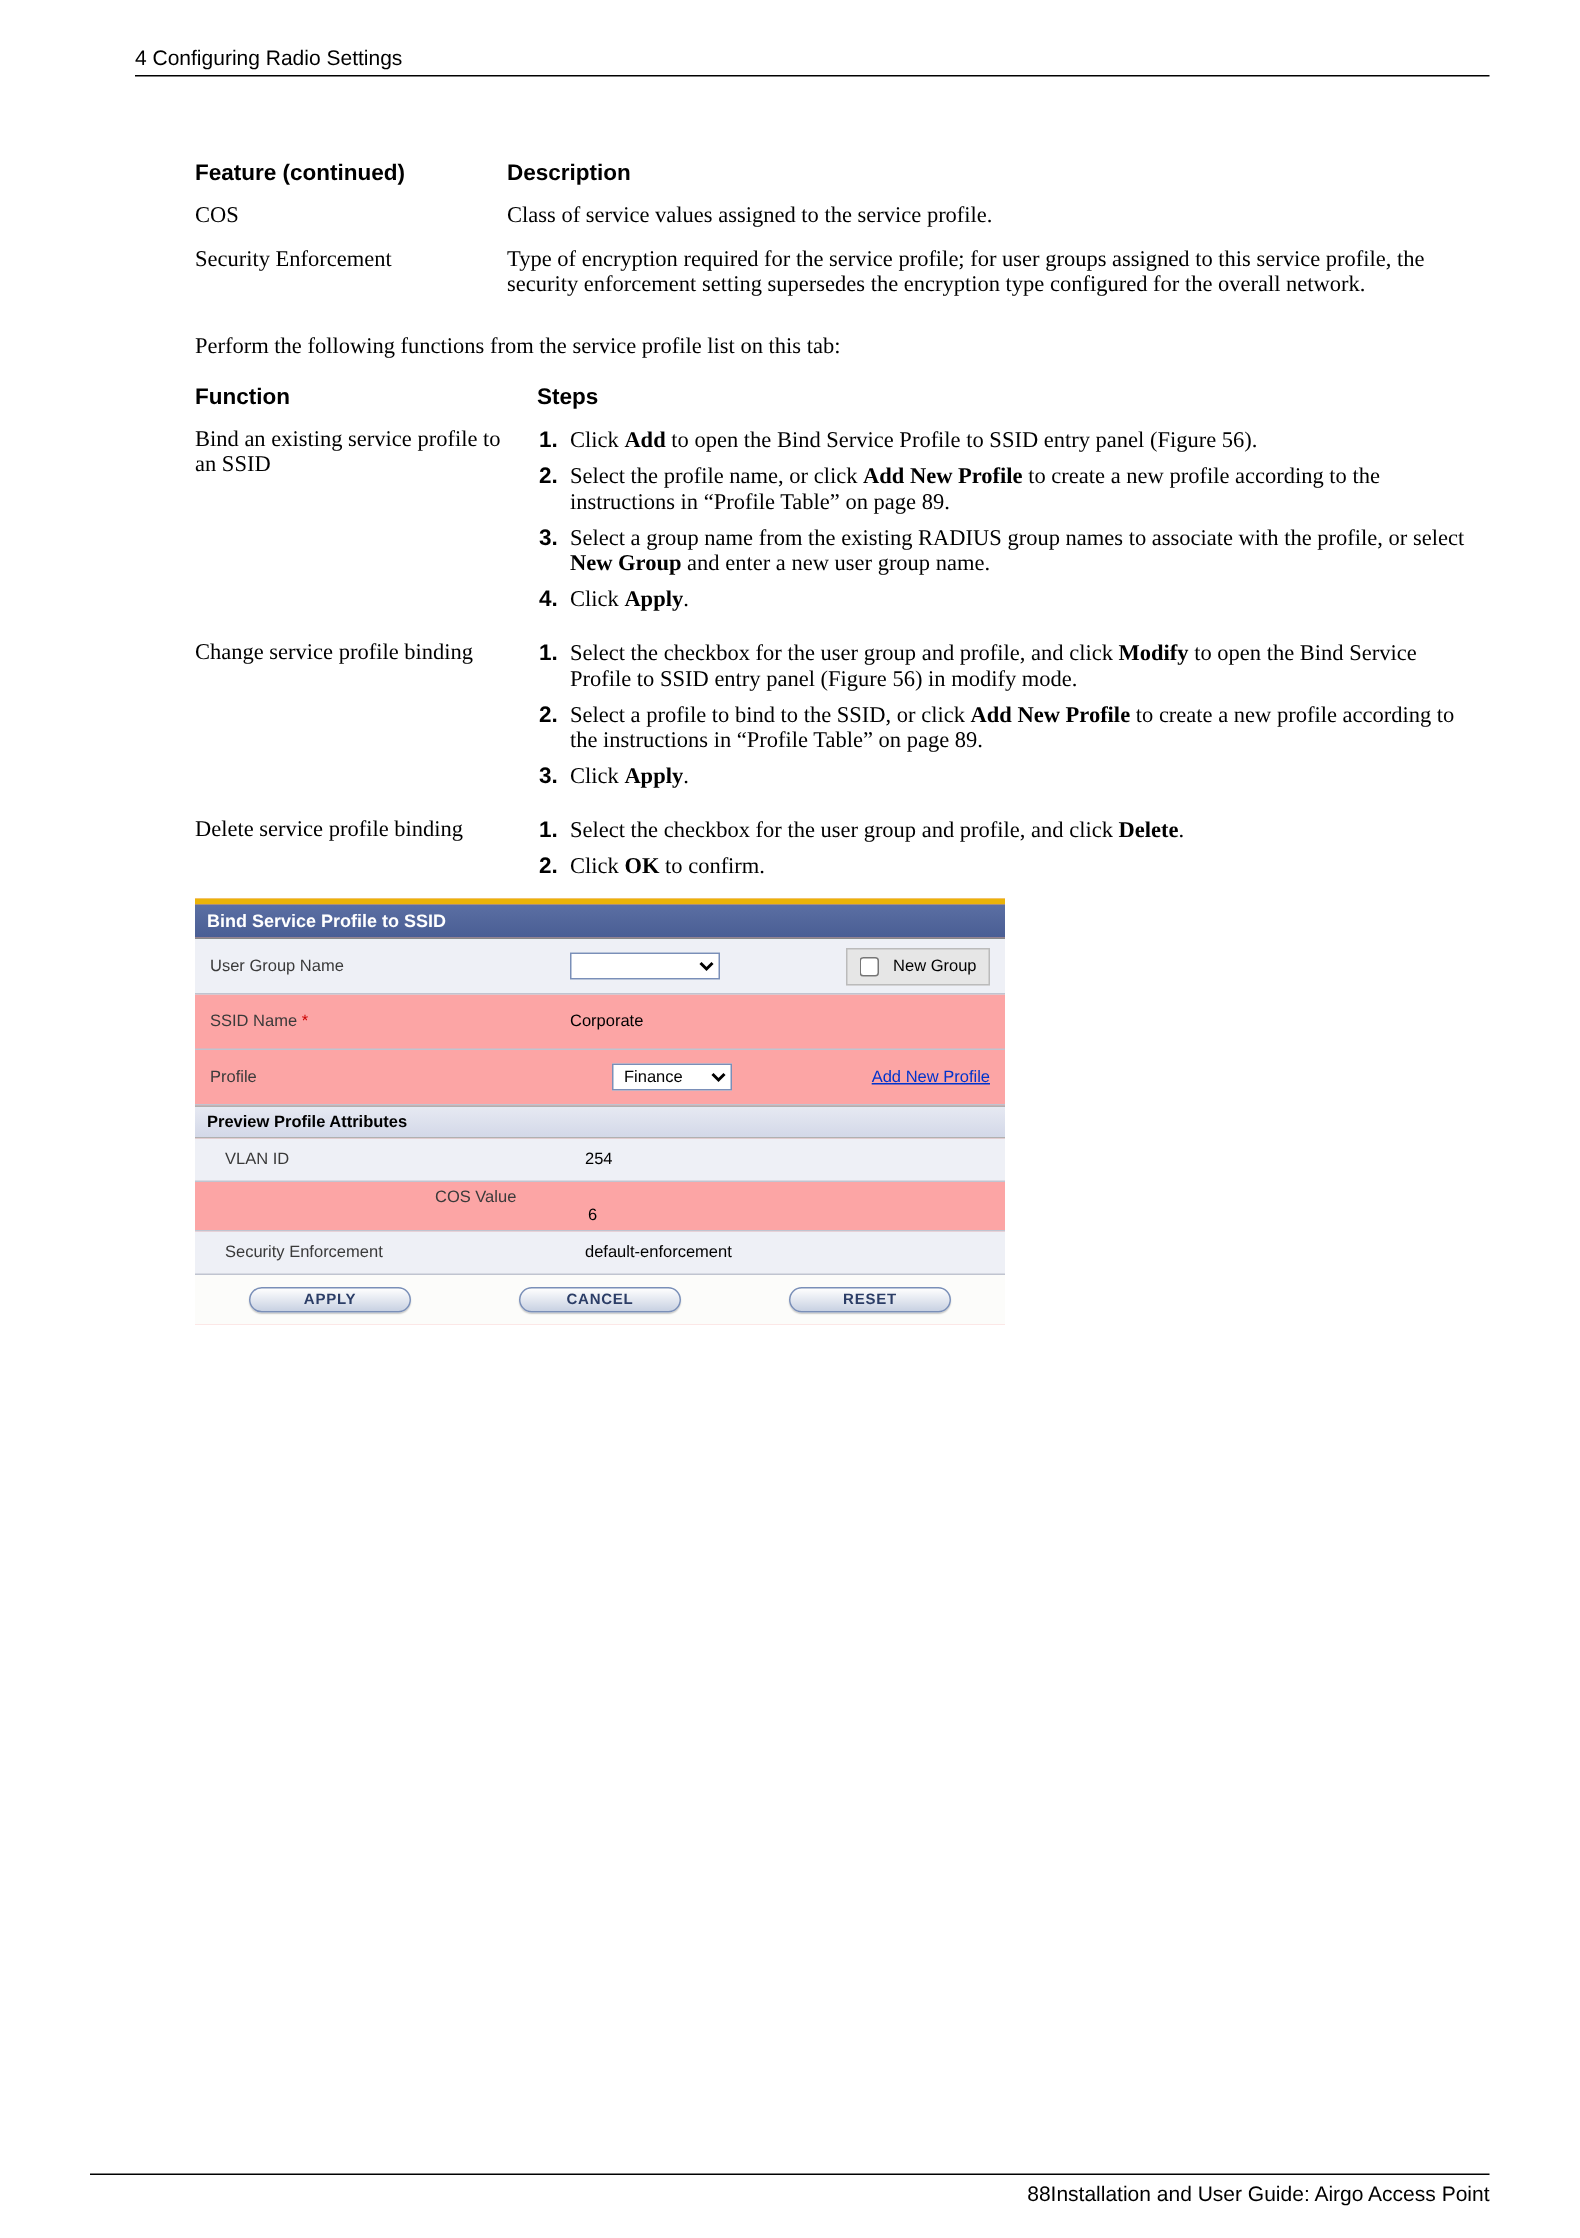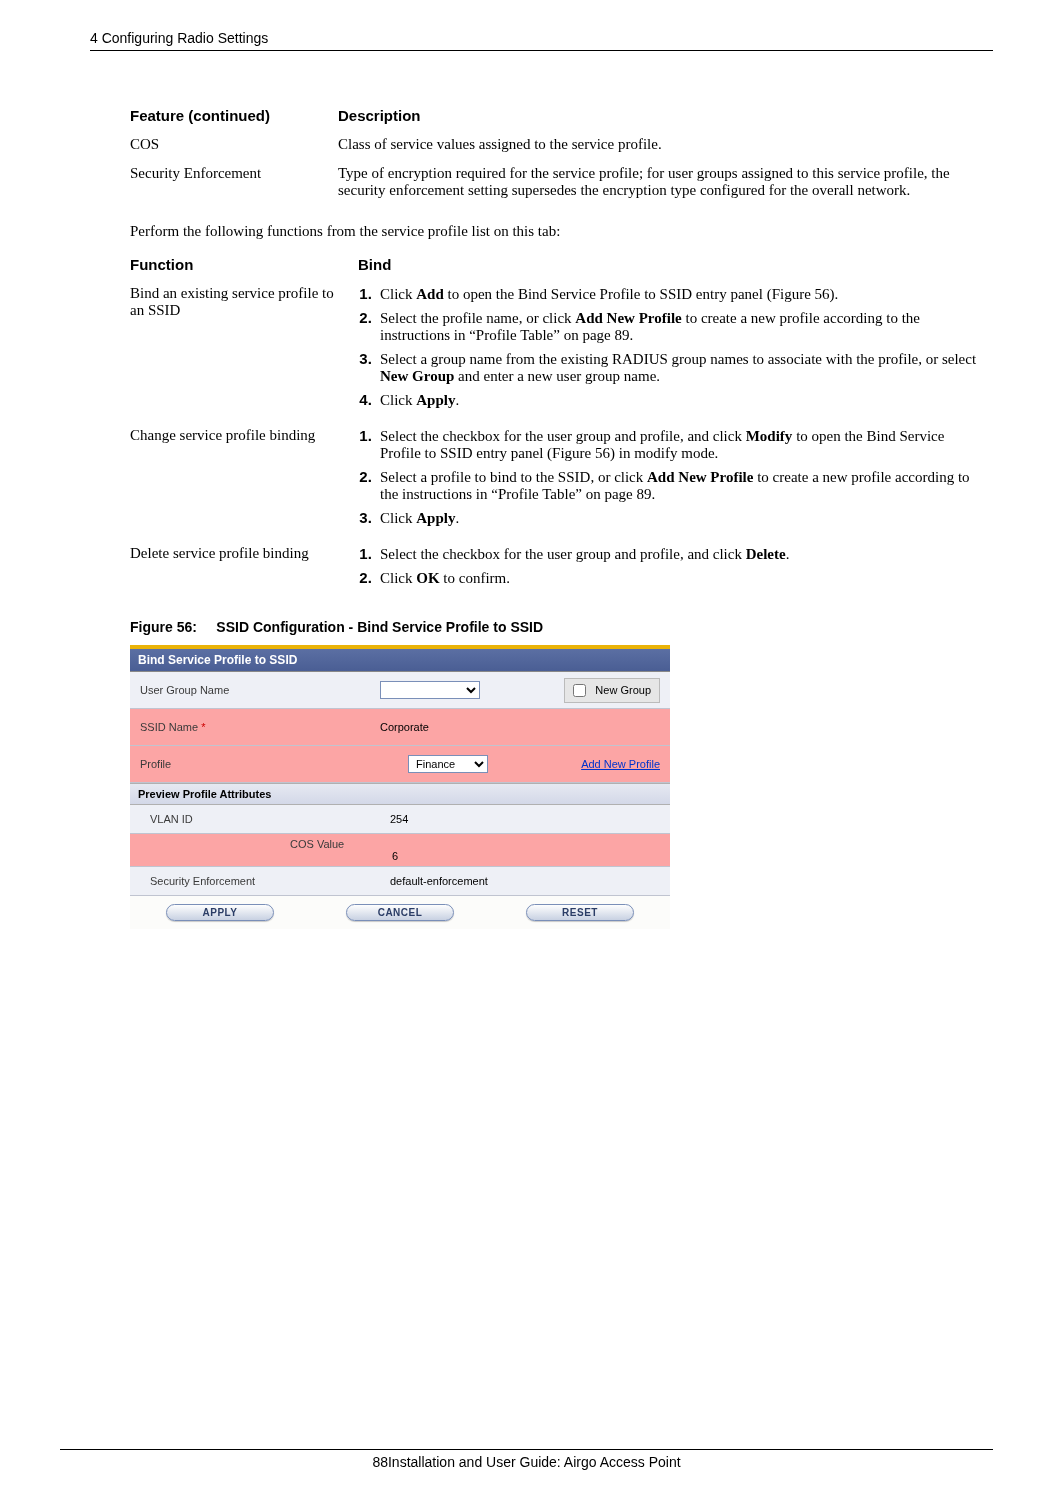--- a/index.html
+++ b/index.html
@@ -149,21 +149,21 @@
     box-shadow: 0 1px 1px rgba(0,0,0,0.2);
     cursor: pointer;
   }
 
   .footer {
     position: absolute;
     left: 60px;
     right: 60px;
     bottom: 22px;
     display: flex;
-    justify-content: center;
+    justify-content: flex-end;
     border-top: 1px solid #000;
     padding-top: 4px;
     font-family: Arial, Helvetica, sans-serif;
     font-size: 14px;
   }
 </style>
 </head>
 <body>
 
 <div class="page">
@@ -191,21 +191,21 @@
         </tr>
       </tbody>
     </table>
 
     <p class="body-paragraph">Perform the following functions from the service profile list on this tab:</p>
 
     <table class="desc-table">
       <thead>
         <tr>
           <th class="col-function">Function</th>
-          <th>Bind</th>
+          <th>Steps</th>
         </tr>
       </thead>
       <tbody>
 
         <tr>
           <td>Bind an existing service profile to an SSID</td>
           <td>
             <ol class="steps">
               <li><span>Click </span><span class="bold">Add</span><span> to open the Bind Service Profile to SSID entry panel (Figure 56).</span></li>
               <li><span>Select the profile name, or click </span><span class="bold">Add New Profile</span><span> to create a new profile according to the instructions in “Profile Table” on page 89.</span></li>
@@ -231,24 +231,20 @@
           <td>
             <ol class="steps">
               <li><span>Select the checkbox for the user group and profile, and click </span><span class="bold">Delete</span><span>.</span></li>
               <li><span>Click </span><span class="bold">OK</span><span> to confirm.</span></li>
             </ol>
           </td>
         </tr>
       </tbody>
     </table>
 
-    <div class="figcaption">
-      <span>Figure 56:</span>&nbsp;&nbsp;&nbsp;&nbsp;
-      <span>SSID Configuration - Bind Service Profile to SSID</span>
-    </div>
 
     <div class="panel-wrap">
       <div class="panel-header">Bind Service Profile to SSID</div>
 
       <div class="panel-row alt">
         <div class="panel-label">User Group Name</div>
         <div class="panel-value">
           <select style="width:100px;">
             <option></option>
           </select>

